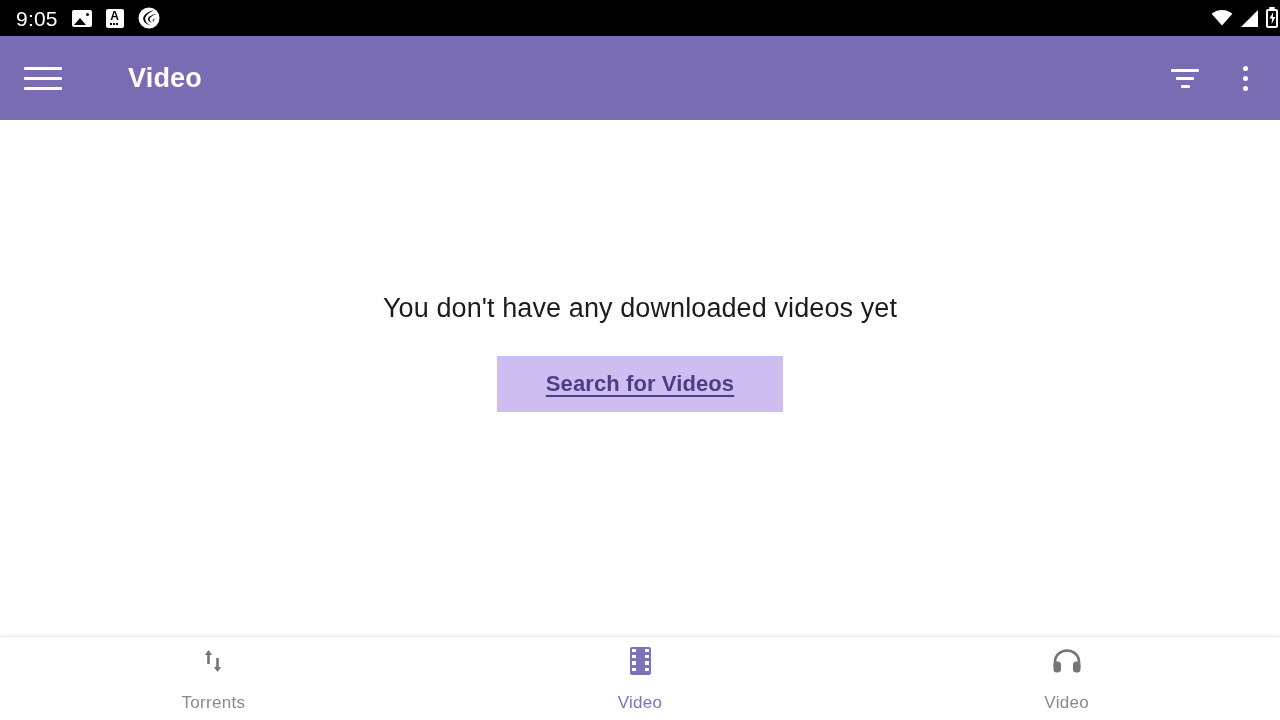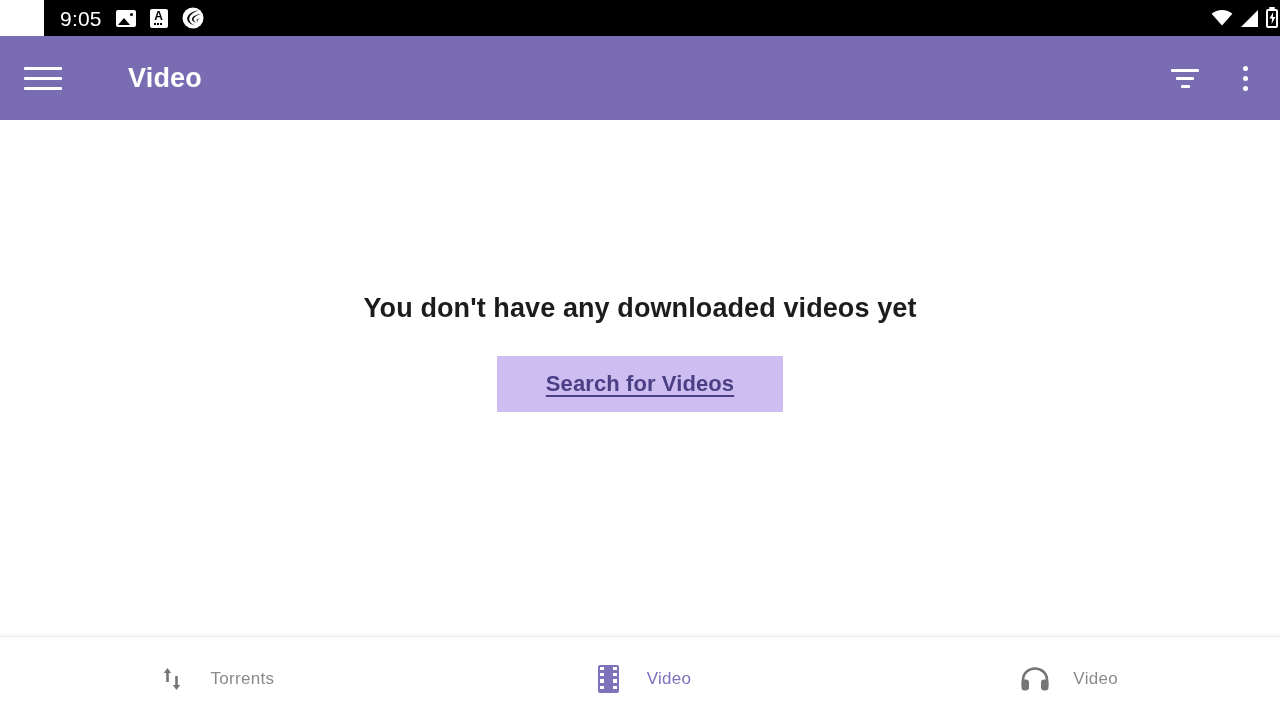--- a/index.html
+++ b/index.html
@@ -15,21 +15,20 @@
     position:relative;
   }
 
   
   .status-bar {
     height:36px;
     background:#000000;
     display:flex; align-items:center;
     padding:0 2px 0 16px;
     flex:0 0 36px;
-    margin-left:44px;
   }
   .status-left { display:flex; align-items:center; gap:14px; }
   .status-clock {
     color:#ffffff;
     font-size:21px;
     letter-spacing:0.2px;
     font-weight:400;
     line-height:1;
   }
   .status-right { margin-left:auto; display:flex; align-items:center; gap:8px; }
@@ -135,21 +134,21 @@
   .content {
     flex:1 1 auto;
     background:#ffffff;
     display:flex; flex-direction:column;
     align-items:center; justify-content:center;
     padding-bottom:52px;
   }
   .empty-msg {
     font-size:27px;
     color:#1c1c1c;
-    font-weight:700;
+    font-weight:400;
     letter-spacing:0.1px;
     line-height:1.2;
   }
   .search-btn {
     margin-top:32px;
     background:#cdbdf0;
     border:none;
     padding:17px 49px;
     font-family:"Liberation Sans", sans-serif;
     font-size:22px;
@@ -168,21 +167,21 @@
     flex:0 0 84px;
     background:#ffffff;
     border-top:1px solid #eceaec;
     box-shadow:0 -1px 3px rgba(0,0,0,0.055);
     display:flex;
     align-items:center;
   }
   .nav-item {
     flex:1 1 0;
     height:100%;
-    display:flex; 
+    display:flex; flex-direction:column;
     align-items:center; justify-content:center;
     gap:18px;
     cursor:pointer;
     position:relative;
   }
   .nav-icon {
     height:30px; width:40px;
     display:flex; align-items:center; justify-content:center;
     position:relative;
   }

